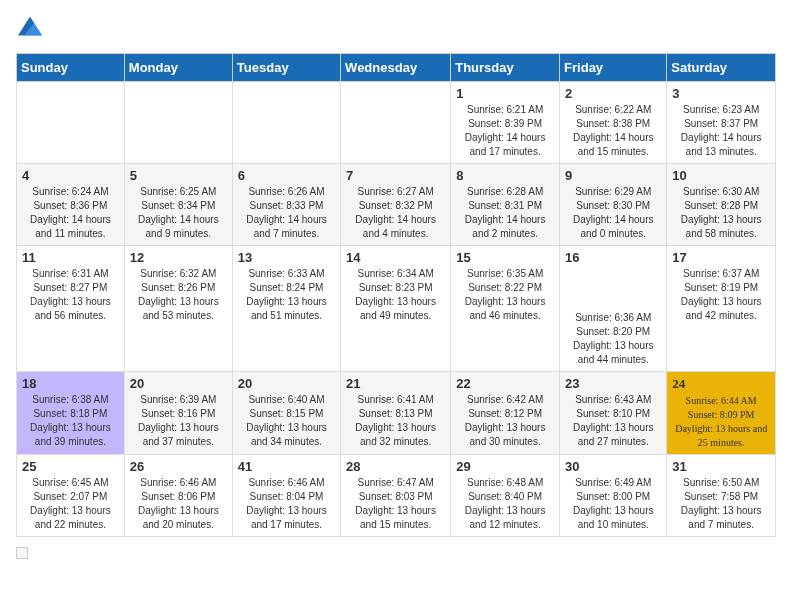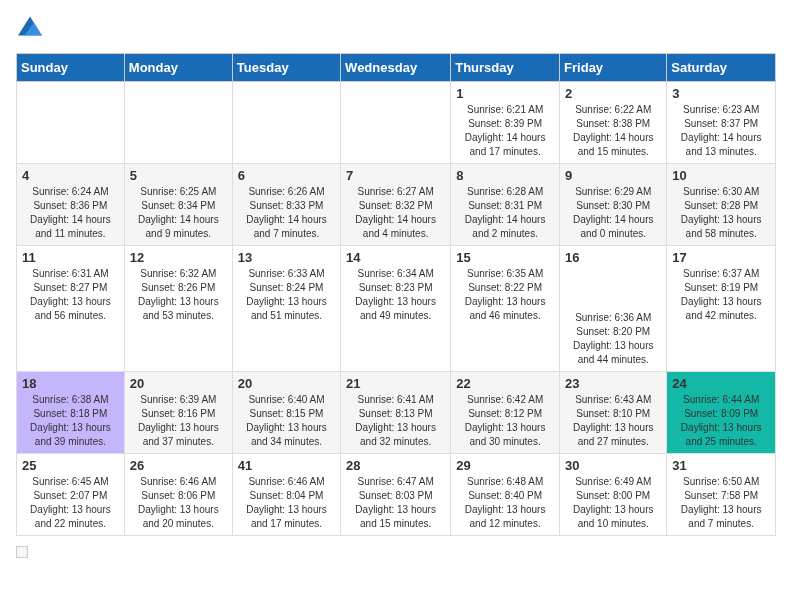--- a/index.html
+++ b/index.html
@@ -281,21 +281,21 @@
           <div class="day-info" style="white-space: pre-line;">Sunrise: 6:42 AM
 Sunset: 8:12 PM
 Daylight: 13 hours and 30 minutes.</div>
         </td>
         <td style="background: rgb(245, 245, 245);">
           <span class="day-number">23</span>
           <div class="day-info" style="white-space: pre-line;">Sunrise: 6:43 AM
 Sunset: 8:10 PM
 Daylight: 13 hours and 27 minutes.</div>
         </td>
-        <td style="background: #14b8a6;">
+        <td style="background: #eab308; font-family: Liberation Serif, serif;">
           <span class="day-number">24</span>
           <div class="day-info" style="white-space: pre-line;">Sunrise: 6:44 AM
 Sunset: 8:09 PM
 Daylight: 13 hours and 25 minutes.</div>
         </td>
       </tr>
       <tr>
         <td>
           <span class="day-number">25</span>
           <div class="day-info" style="white-space: pre-line;">Sunrise: 6:45 AM

